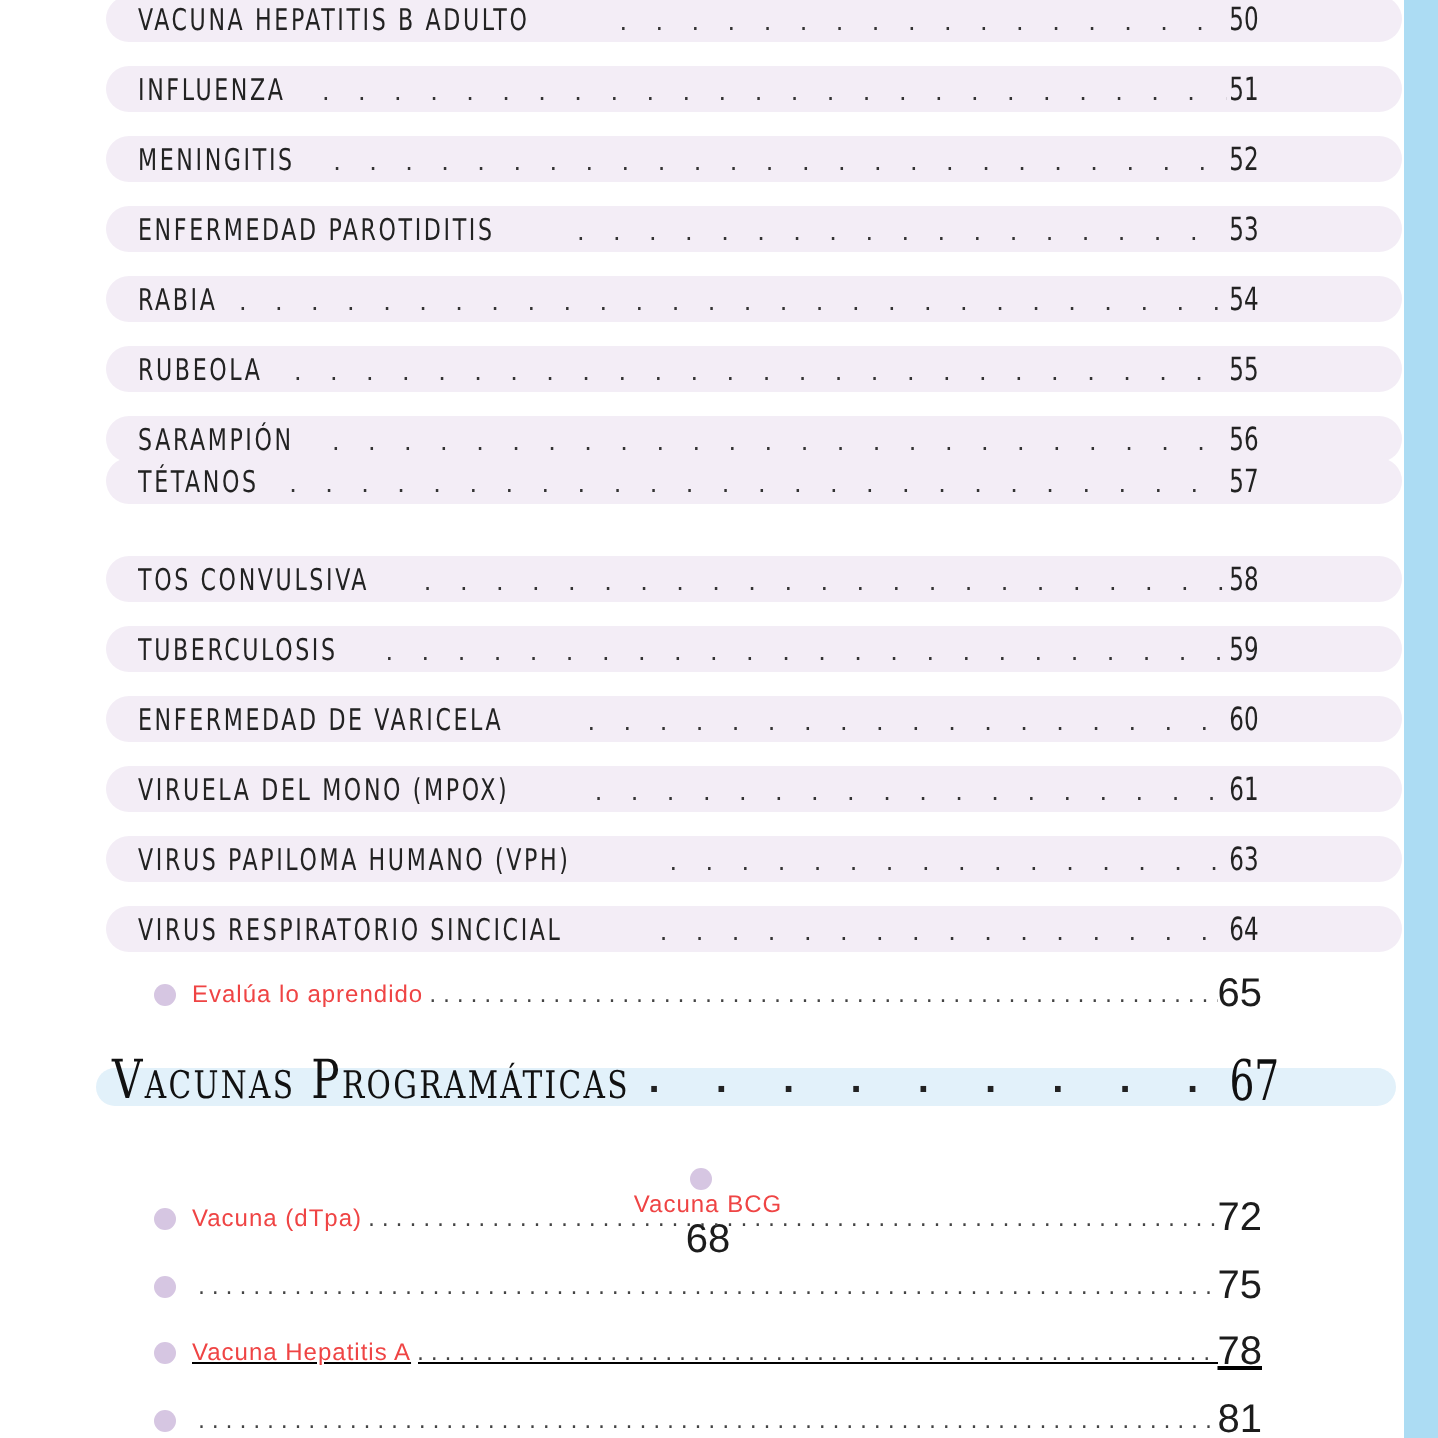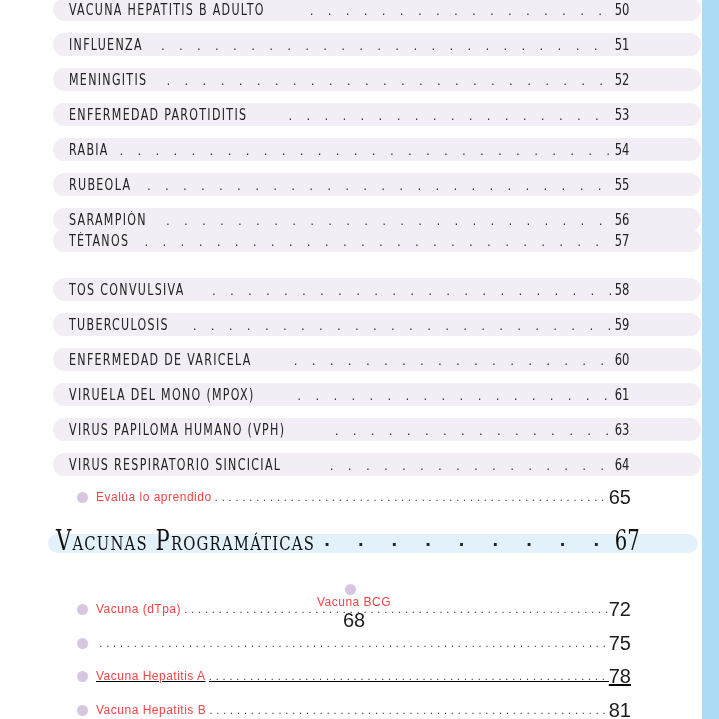--- a/index.html
+++ b/index.html
@@ -301,17 +301,16 @@
     <span class="sub-num">75</span>
   </div>
   <div class="sub-row" style="top:665px;text-decoration:underline;">
     <span class="bullet"></span>
     <span class="sub-label">Vacuna Hepatitis A</span>
     <span class="sub-leader">...............................................................................................................................</span>
     <span class="sub-num">78</span>
   </div>
   <div class="sub-row" style="top:699px;">
     <span class="bullet"></span>
-    <span class="sub-label">Vacuna Hepatitis B</span>
     <span class="sub-leader">...............................................................................................................................</span>
     <span class="sub-num">81</span>
   </div>
 </div>
 
 </body></html>

